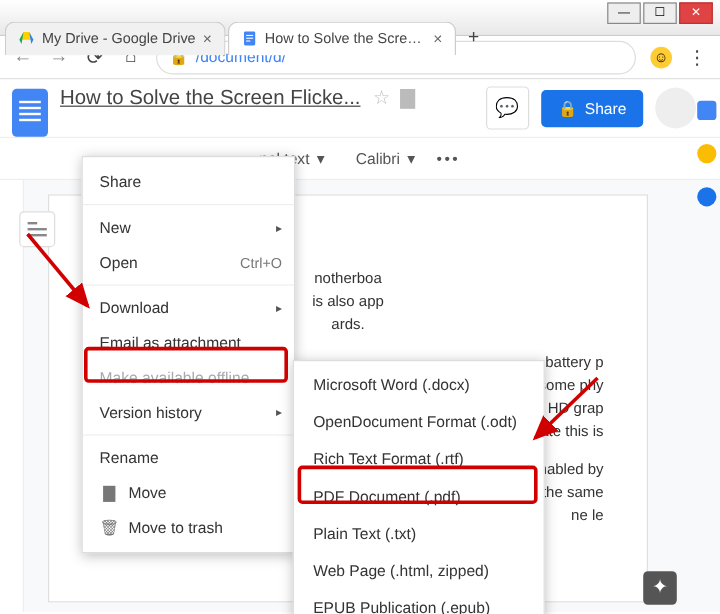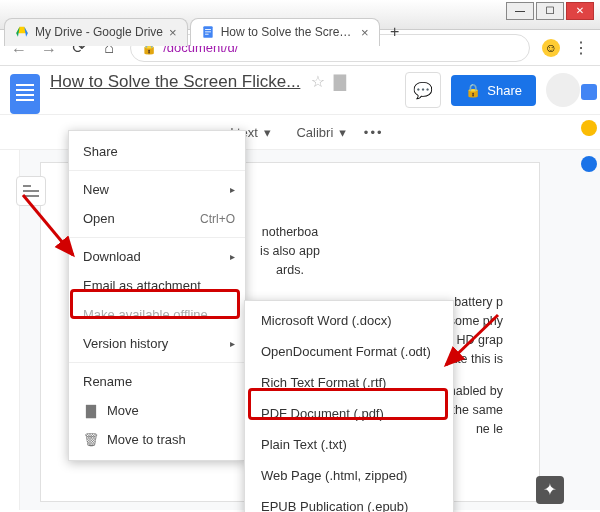--- a/index.html
+++ b/index.html
@@ -113,21 +113,21 @@
   </div>
 </div>
 
 <div class="addr">
   <span class="nav-ico">←</span>
   <span class="nav-ico">→</span>
   <span class="nav-ico dark">⟳</span>
   <span class="nav-ico dark">⌂</span>
   <div class="url-region">
     <span class="lock">🔒</span>
-      <span style="color:#a21caf">/document/d/</span>
+      <span style="color:#3b82f6">/document/d/</span>
   </div>
   <span class="face">☺</span>
   <span class="nav-ico dark">⋮</span>
 </div>
 
 <div class="apphdr">
   <div class="docicon"></div>
   <div class="titleblock">
     <span class="doctitle">How to Solve the Screen Flicke...</span>
     <span class="star">☆</span>

